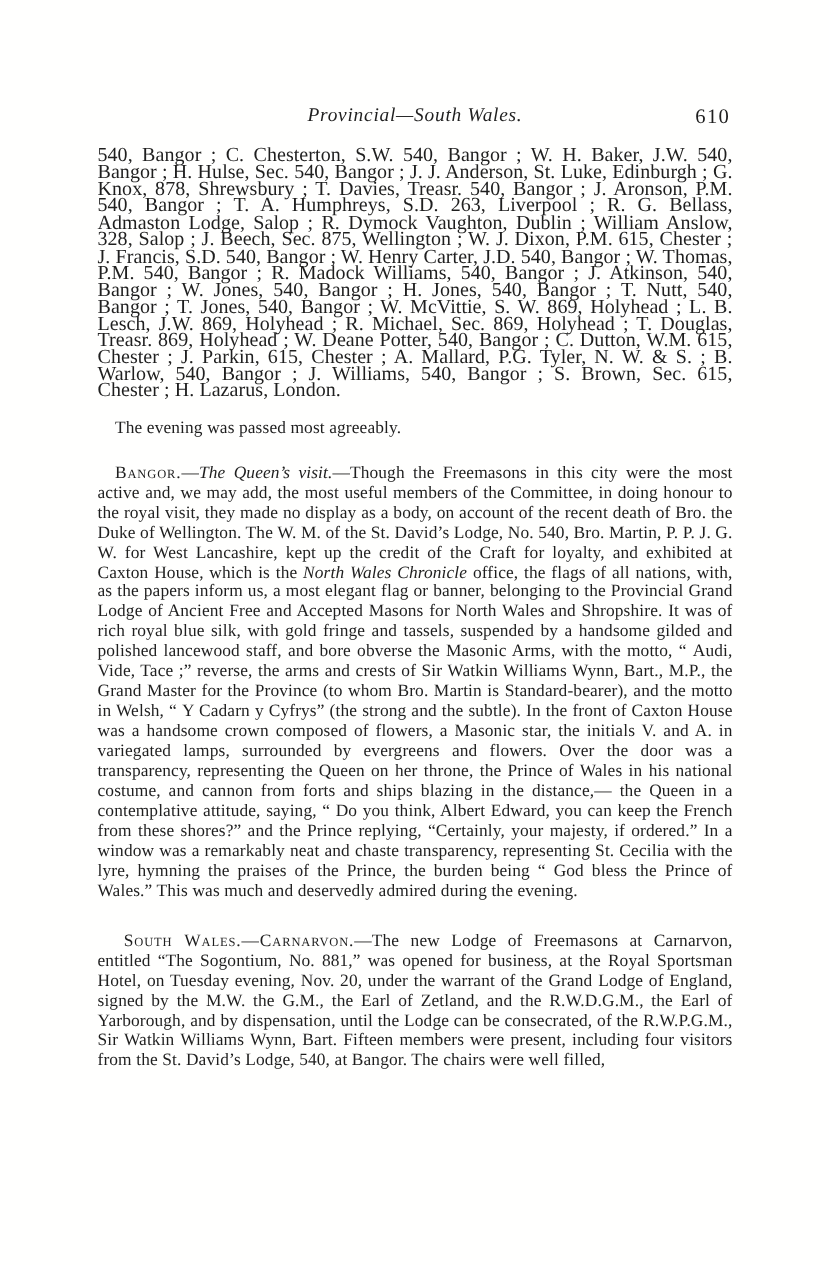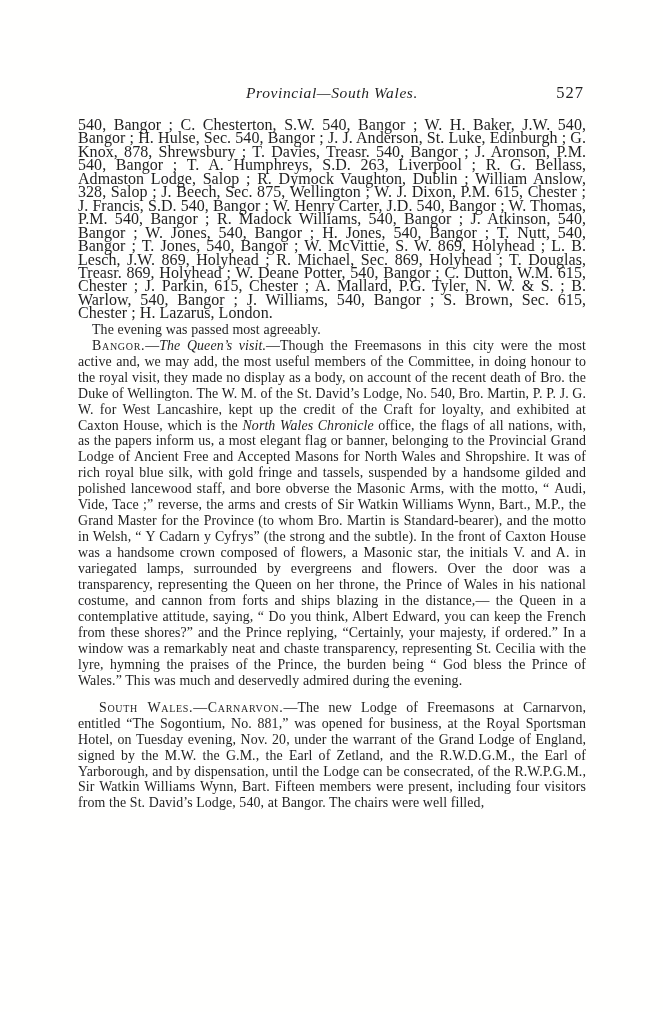--- a/index.html
+++ b/index.html
@@ -50,39 +50,40 @@
   .small-print {
     font-size: 16px;
     line-height: 13.45px;
     letter-spacing: 0.05px;
     margin-top: 2px;
   }
   .body-text {
     font-size: 13.9px;
     line-height: 15.95px;
     letter-spacing: 0.1px;
+    margin-top: 20px;
   }
   .indent { text-indent: 14px; }
   .indent-lg { text-indent: 21px; }
-  .para-space { margin-top: 2px; }
-  .section-gap { margin-top: 11px; }
+  .para-space { margin-top: 15px; }
+  .section-gap { margin-top: 24px; }
   .smallcaps {
     font-variant: small-caps;
     letter-spacing: 0.7px;
   }
   .italic { font-style: italic; }
 </style>
 </head>
 <body>
 
 <div class="page">
   <div class="text-column">
     <div class="running-head">
       <div class="head-title">Provincial—South Wales.</div>
-      <div class="head-page">527</div>
+      <div class="head-page">610</div>
     </div>
     <div id="paragraph-container">
         <p class="small-print"><span>540, Bangor&nbsp;; C. Chesterton, S.W. 540, Bangor&nbsp;; W. H. Baker, J.W. 540, Bangor&nbsp;; H. Hulse, Sec. 540, Bangor&nbsp;; J. J. Anderson, St. Luke, Edinburgh&nbsp;; G. Knox, 878, Shrewsbury&nbsp;; T. Davies, Treasr. 540, Bangor&nbsp;; J. Aronson, P.M. 540, Bangor&nbsp;; T. A. Humphreys, S.D. 263, Liverpool&nbsp;; R. G. Bellass, Admaston Lodge, Salop&nbsp;; R. Dymock Vaughton, Dublin&nbsp;; William Anslow, 328, Salop&nbsp;; J. Beech, Sec. 875, Wellington&nbsp;; W. J. Dixon, P.M. 615, Chester&nbsp;; J. Francis, S.D. 540, Bangor&nbsp;; W. Henry Carter, J.D. 540, Bangor&nbsp;; W. Thomas, P.M. 540, Bangor&nbsp;; R. Madock Williams, 540, Bangor&nbsp;; J. Atkinson, 540, Bangor&nbsp;; W. Jones, 540, Bangor&nbsp;; H. Jones, 540, Bangor&nbsp;; T. Nutt, 540, Bangor&nbsp;; T. Jones, 540, Bangor&nbsp;; W. McVittie, S. W. 869, Holyhead&nbsp;; L. B. Lesch, J.W. 869, Holyhead&nbsp;; R. Michael, Sec. 869, Holyhead&nbsp;; T. Douglas, Treasr. 869, Holyhead&nbsp;; W. Deane Potter, 540, Bangor&nbsp;; C. Dutton, W.M. 615, Chester&nbsp;; J. Parkin, 615, Chester&nbsp;; A. Mallard, P.G. Tyler, N. W. &amp; S.&nbsp;; B. Warlow, 540, Bangor&nbsp;; J. Williams, 540, Bangor&nbsp;; S. Brown, Sec. 615, Chester&nbsp;; H. Lazarus, London.</span></p>
         <p class="body-text indent para-space"><span>The evening was passed most agreeably.</span></p>
         <p class="body-text indent"><span class="smallcaps">Bangor.</span><span>—</span><span class="italic">The Queen’s visit.</span><span>—Though the Freemasons in this city were the most active and, we may add, the most useful members of the Committee, in doing honour to the royal visit, they made no display as a body, on account of the recent death of Bro. the Duke of Wellington. The W. M. of the St. David’s Lodge, No. 540, Bro. Martin, P. P. J. G. W. for West Lancashire, kept up the credit of the Craft for loyalty, and exhibited at Caxton House, which is the </span><span class="italic">North Wales Chronicle</span><span> office, the flags of all nations, with, as the papers inform us, a most elegant flag or banner, belonging to the Provincial Grand Lodge of Ancient Free and Accepted Masons for North Wales and Shropshire. It was of rich royal blue silk, with gold fringe and tassels, suspended by a handsome gilded and polished lancewood staff, and bore obverse the Masonic Arms, with the motto, “&nbsp;Audi, Vide, Tace&nbsp;;” reverse, the arms and crests of Sir Watkin Williams Wynn, Bart., M.P., the Grand Master for the Province (to whom Bro. Martin is Standard-bearer), and the motto in Welsh, “&nbsp;Y Cadarn y Cyfrys” (the strong and the subtle). In the front of Caxton House was a handsome crown composed of flowers, a Masonic star, the initials V. and A. in variegated lamps, surrounded by evergreens and flowers. Over the door was a transparency, representing the Queen on her throne, the Prince of Wales in his national costume, and cannon from forts and ships blazing in the distance,— the Queen in a contemplative attitude, saying, “&nbsp;Do you think, Albert Edward, you can keep the French from these shores?” and the Prince replying, “Certainly, your majesty, if ordered.” In a window was a remarkably neat and chaste transparency, representing St. Cecilia with the lyre, hymning the praises of the Prince, the burden being “&nbsp;God bless the Prince of Wales.” This was much and deservedly admired during the evening.</span></p>
         <p class="body-text indent-lg section-gap"><span class="smallcaps">South Wales.—Carnarvon.</span><span>—The new Lodge of Freemasons at Carnarvon, entitled “The Sogontium, No. 881,” was opened for business, at the Royal Sportsman Hotel, on Tuesday evening, Nov. 20, under the warrant of the Grand Lodge of England, signed by the M.W. the G.M., the Earl of Zetland, and the R.W.D.G.M., the Earl of Yarborough, and by dispensation, until the Lodge can be consecrated, of the R.W.P.G.M., Sir Watkin Williams Wynn, Bart. Fifteen members were present, including four visitors from the St. David’s Lodge, 540, at Bangor. The chairs were well filled,</span></p>
       </div>
   </div>
 </div>
 

